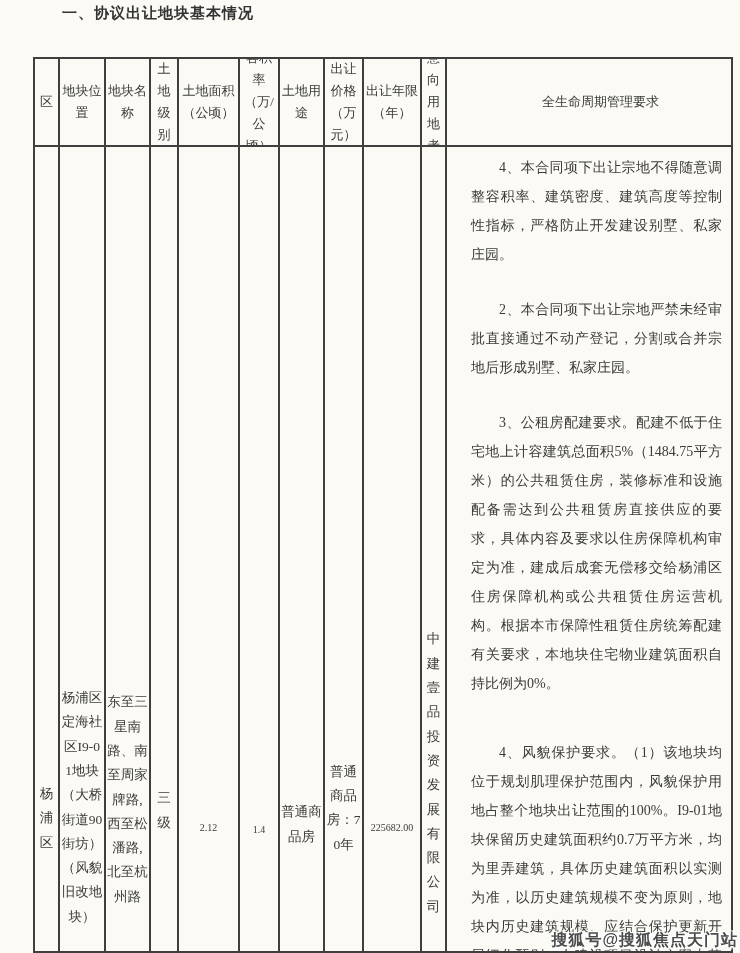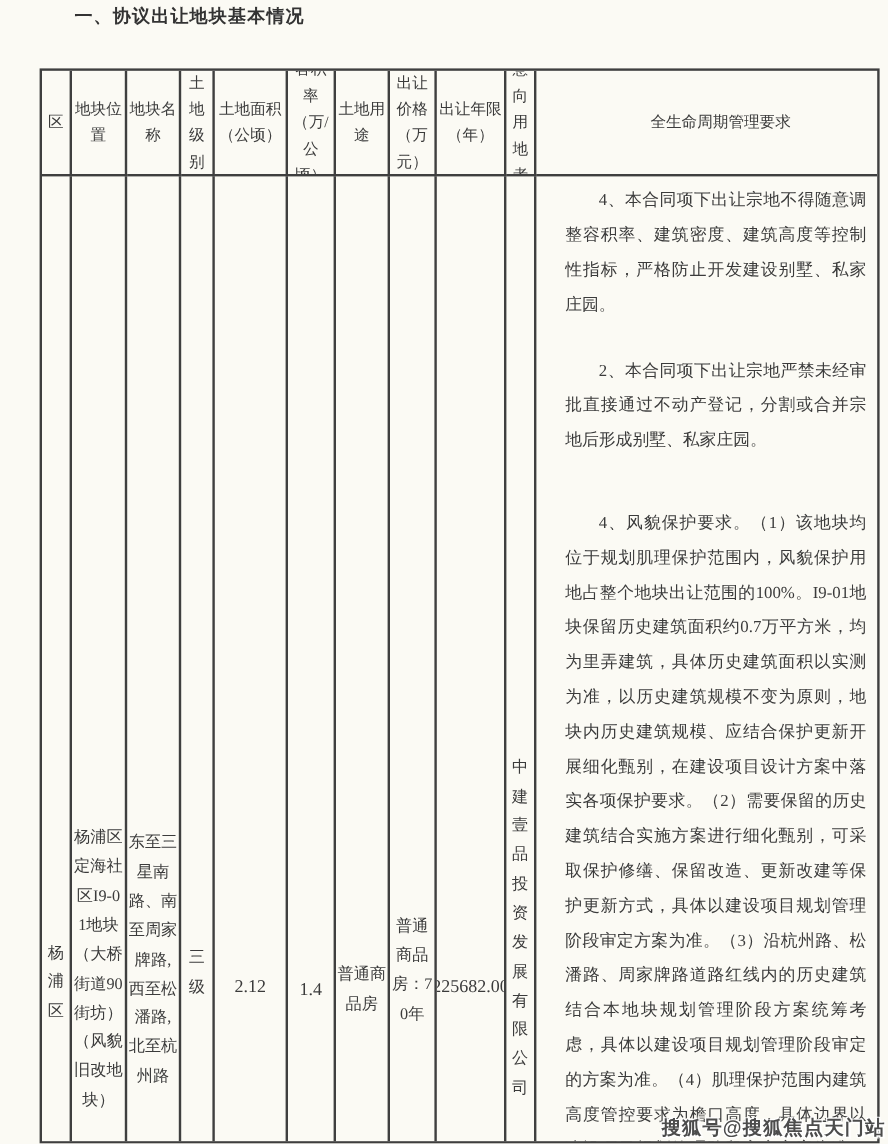--- a/index.html
+++ b/index.html
@@ -42,21 +42,21 @@
   }
   .bcell {
     display:flex; flex-direction:column;
     justify-content:flex-end; align-items:center;
     text-align:center;
     font-size:13.5px; line-height:1.8;
     padding:2px 1px;
     color:#3b3b3b;
     word-break:break-all;
   }
-  .num { white-space:nowrap; font-size:15px; }
+  .num { white-space:nowrap; font-size:10px; }
   .pb-name   { padding-bottom:26px; }
   .pb-loc    { padding-bottom:46px; }
   .pb-dist   { padding-bottom:100px; }
   .pb-grade  { padding-bottom:120px; }
   .pb-area   { padding-bottom:118px; }
   .pb-ratio  { padding-bottom:116px; }
   .pb-use    { padding-bottom:106px; }
   .pb-term   { padding-bottom:98px; }
   .pb-price  { padding-bottom:118px; }
   .pb-user   { padding-bottom:36px; }
@@ -113,17 +113,18 @@
     </div>
   <div class="cell body bcell pb-use">普通商品房</div>
   <div class="cell body bcell pb-term">普通商品房：70年</div>
   <div class="cell body bcell pb-price">
       <span class="num">225682.00</span>
     </div>
   <div class="cell body bcell pb-user">中建壹品投资发展有限公司</div>
   <div class="cell body lifecycle-cell">
     <p>4、本合同项下出让宗地不得随意调整容积率、建筑密度、建筑高度等控制性指标，严格防止开发建设别墅、私家庄园。</p>
     <p>2、本合同项下出让宗地严禁未经审批直接通过不动产登记，分割或合并宗地后形成别墅、私家庄园。</p>
+    <p>3、公租房配建要求。配建不低于住宅地上计容建筑总面积5%（1484.75平方米）的公共租赁住房，装修标准和设施配备需达到公共租赁房直接供应的要求，具体内容及要求以住房保障机构审定为准，建成后成套无偿移交给杨浦区住房保障机构或公共租赁住房运营机构。根据本市保障性租赁住房统筹配建有关要求，本地块住宅物业建筑面积自持比例为0%。</p>
     <p class="big-gap">4、风貌保护要求。（1）该地块均位于规划肌理保护范围内，风貌保护用地占整个地块出让范围的100%。I9-01地块保留历史建筑面积约0.7万平方米，均为里弄建筑，具体历史建筑面积以实测为准，以历史建筑规模不变为原则，地块内历史建筑规模、应结合保护更新开展细化甄别，在建设项目设计方案中落实各项保护要求。（2）需要保留的历史建筑结合实施方案进行细化甄别，可采取保护修缮、保留改造、更新改建等保护更新方式，具体以建设项目规划管理阶段审定方案为准。（3）沿杭州路、松潘路、周家牌路道路红线内的历史建筑结合本地块规划管理阶段方案统筹考虑，具体以建设项目规划管理阶段审定的方案为准。（4）肌理保护范围内建筑高度管控要求为檐口高度，具体边界以建设项目规划管理阶段审定方案为准，与周边地区风貌里弄肌理相协调。（5）受让人对地块内一般历史建筑进行保护更新应符合本市工程质量、消防安全等相关管理要求</p>
   </div>
 </div>
 
 <div class="watermark">搜狐号@搜狐焦点天门站</div>
 
 </body></html>

